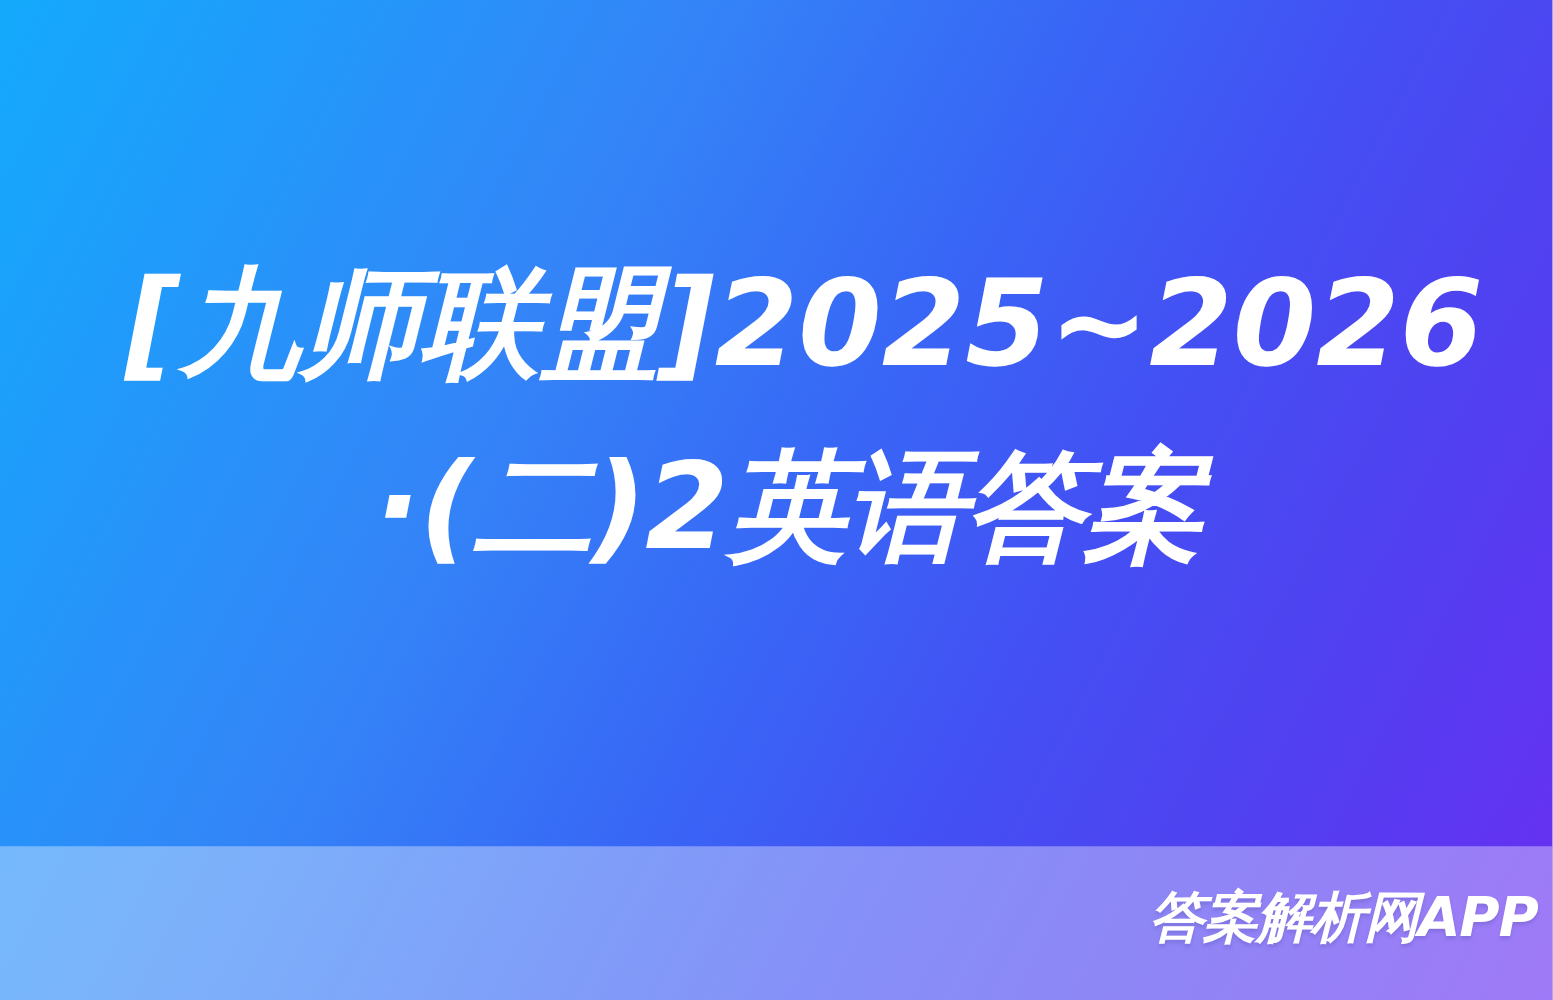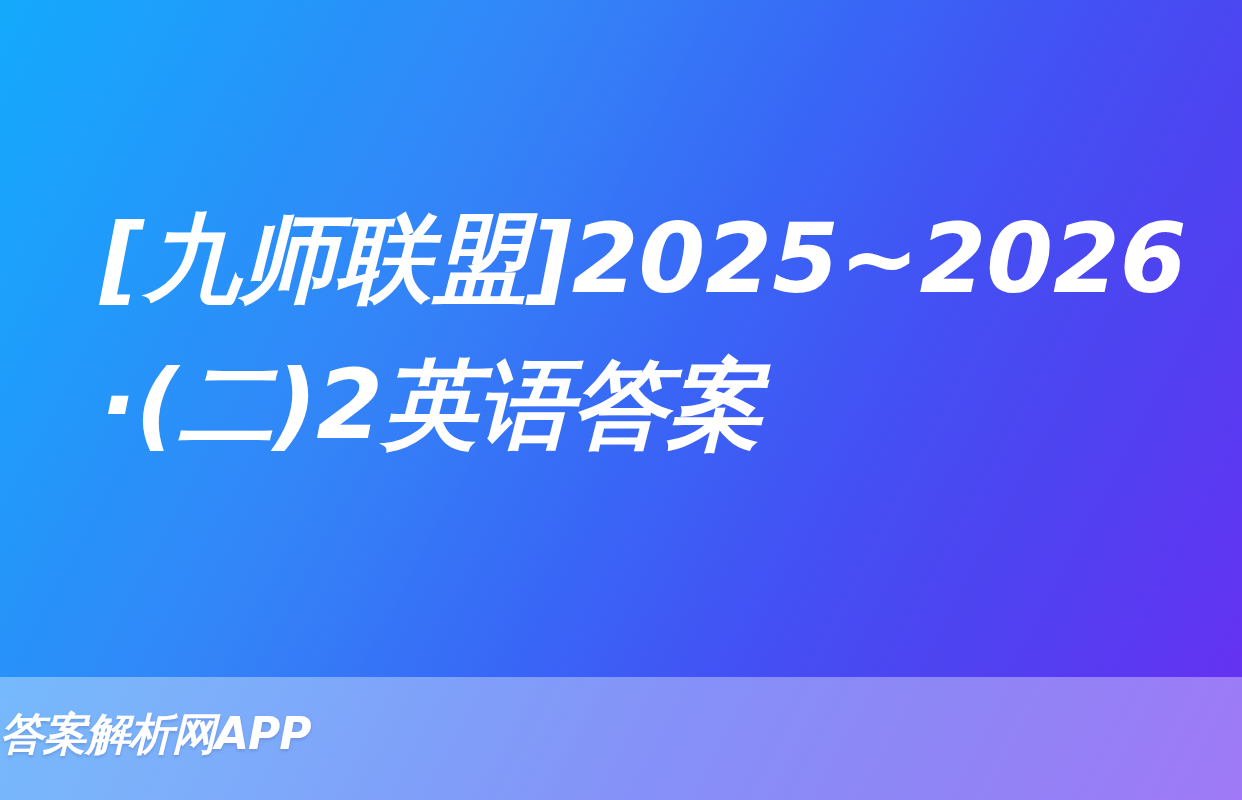--- a/index.html
+++ b/index.html
@@ -58,39 +58,39 @@
     font-style: italic;
     line-height: 146px;
     letter-spacing: 0px;
     white-space: nowrap;
     text-align: left;
   }
 
   .title-line.line-2 { letter-spacing: -1px; }
 
   .title-line.line-3 {
-    text-align: left;
+    text-align: center;
     letter-spacing: -1px;
   }
 
   #footer-band {
     position: absolute;
     left: 0;
     right: 0;
     top: 677px;
     height: 123px;
     background: rgba(255,255,255,0.36);
   }
 
   #footer-watermark {
     position: absolute;
     left: 0;
     right: 12px;
     top: 705px;
-    text-align: left;
+    text-align: right;
     color: #ffffff;
     font-family: "DejaVu Sans", "Liberation Sans", sans-serif;
     font-size: 44px;
     font-weight: 700;
     font-style: italic;
     letter-spacing: -1px;
     white-space: nowrap;
     text-shadow: 0 2px 3px rgba(60,60,140,0.22);
   }
 </style>

